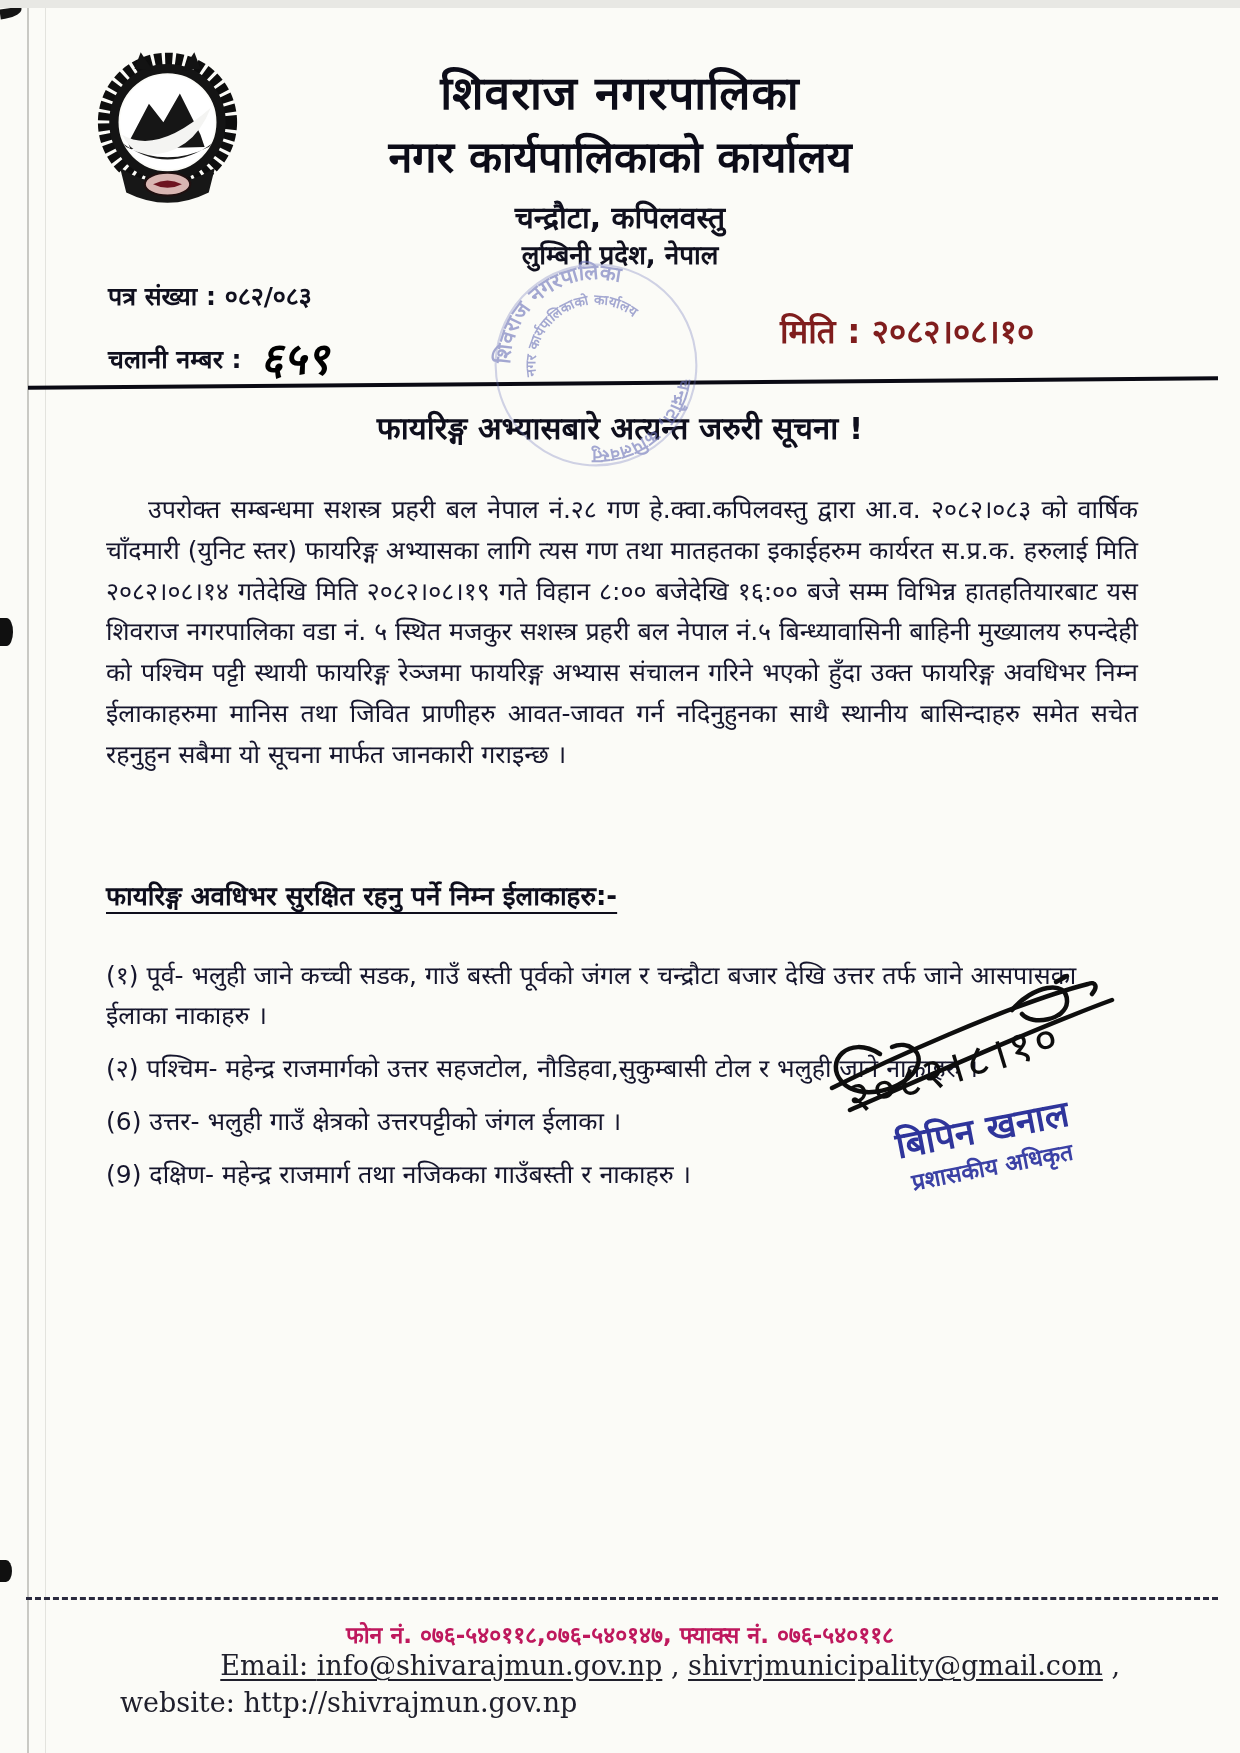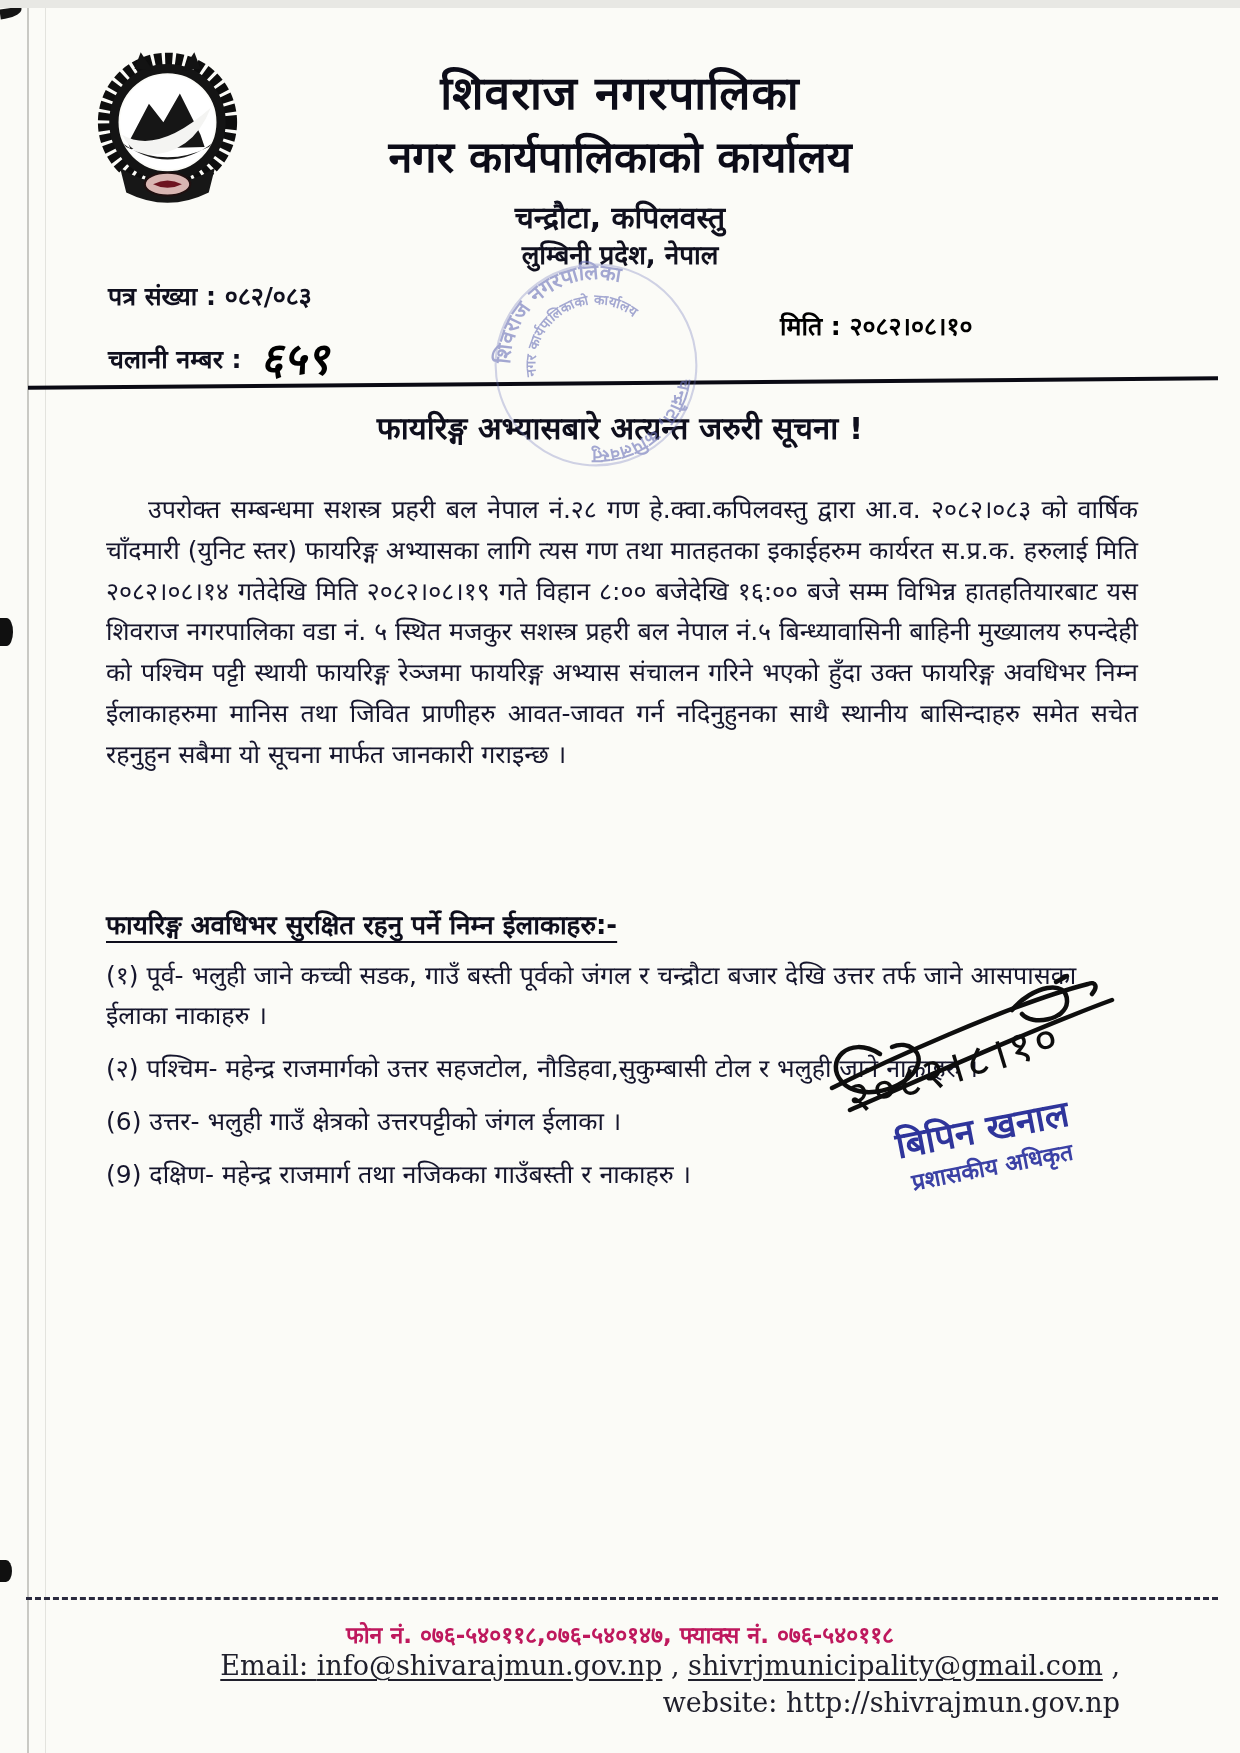--- a/index.html
+++ b/index.html
@@ -17,44 +17,44 @@
   .bottom-mark{position:absolute;left:0;top:1552px;width:12px;height:22px;background:#101010;border-radius:0 60% 60% 0;}
 
   
   .emblem{position:absolute;left:95px;top:40px;width:145px;height:165px;}
   .org-name{position:absolute;left:250px;top:52px;width:740px;text-align:center;font-size:46px;font-weight:bold;color:#0c0c18;letter-spacing:1px;}
   .office-name{position:absolute;left:180px;top:118px;width:880px;text-align:center;font-size:43px;font-weight:bold;color:#0c0c18;}
   .place-line{position:absolute;left:320px;top:188px;width:600px;text-align:center;font-size:30px;font-weight:bold;color:#10101e;}
   .province-line{position:absolute;left:320px;top:228px;width:600px;text-align:center;font-size:26px;font-weight:bold;color:#10101e;}
   .ref-block{position:absolute;left:108px;top:268px;font-size:25px;font-weight:bold;color:#10101e;line-height:1.65;}
   .dispatch-value{font-weight:bold;font-size:44px;font-style:italic;position:relative;top:6px;left:10px;font-family:"DejaVu Serif","Liberation Serif",serif;color:#000000;}
-  .date-block{position:absolute;left:780px;top:300px;font-size:25px;font-weight:bold;color:#000000;}
+  .date-block{position:absolute;left:780px;top:300px;font-size:33px;font-weight:bold;color:#7f1d1d;}
   .header-rule{position:absolute;left:28px;top:373px;width:1190px;height:4px;background:#0a0a14;transform:rotate(-0.45deg);}
   .stamp{position:absolute;left:478px;top:242px;width:236px;height:230px;transform:rotate(-14deg);opacity:0.6;z-index:3;}
   .stamp text{fill:#6a71b8;font-weight:bold;}
 
   
   .notice-title{position:absolute;left:150px;top:398px;width:940px;text-align:center;font-size:31px;font-weight:bold;color:#0e0e1c;text-underline-offset:9px;text-decoration-thickness:2.5px;}
   .body-par{position:absolute;left:106px;top:482px;width:1032px;font-size:25px;line-height:1.63;text-align:justify;text-indent:42px;color:#15152c;}
-  .areas-heading{position:absolute;left:106px;top:898px;font-size:26px;font-weight:bold;color:#0e0e1c;text-decoration:underline;text-underline-offset:7px;text-decoration-thickness:2px;}
+  .areas-heading{position:absolute;left:106px;top:869px;font-size:26px;font-weight:bold;color:#0e0e1c;text-decoration:underline;text-underline-offset:7px;text-decoration-thickness:2px;}
   .areas{position:absolute;left:106px;top:948px;width:1034px;font-size:25px;color:#15152c;}
   .area-item{margin-bottom:13px;line-height:1.6;}
 
   
   .sig-scrawl{position:absolute;left:820px;top:960px;width:310px;height:175px;z-index:2;}
   .sig-date{position:absolute;left:842px;top:1022px;width:260px;font-size:44px;color:#0d0d0d;transform:rotate(-17deg);font-family:"DejaVu Serif","Liberation Serif",serif;letter-spacing:3px;}
   .sig-name{position:absolute;left:852px;top:1096px;width:260px;text-align:center;font-size:36px;font-weight:bold;color:#2f359b;transform:rotate(-11deg);}
   .sig-post{position:absolute;left:862px;top:1142px;width:260px;text-align:center;font-size:23px;font-weight:bold;color:#3b41a5;transform:rotate(-11deg);}
 
   
   .footer-dash{position:absolute;left:26px;top:1589px;width:1192px;border-top:3px dashed #2a2a3e;}
   .footer-phone{position:absolute;left:120px;top:1610px;width:1000px;text-align:center;font-size:23px;font-weight:bold;color:#be185d;}
   .footer-email{position:absolute;left:120px;top:1642px;width:1000px;text-align:right;font-size:27px;color:#20202c;font-family:"DejaVu Serif","Liberation Serif",serif;}
   .footer-email .u{text-decoration:underline;text-underline-offset:4px;}
-  .footer-web{position:absolute;left:120px;top:1679px;width:1000px;text-align:right;font-size:27px;color:#20202c;font-family:"DejaVu Serif","Liberation Serif",serif;}
+  .footer-web{position:absolute;left:120px;top:1679px;width:1000px;text-align:left;font-size:27px;color:#20202c;font-family:"DejaVu Serif","Liberation Serif",serif;}
 </style>
 </head>
 <body>
 
 <div class="page">
 
   <div class="edge-line"></div>
   <div class="edge-line2"></div>
   <div class="corner-mark"></div>
   <div class="mid-mark"></div>

